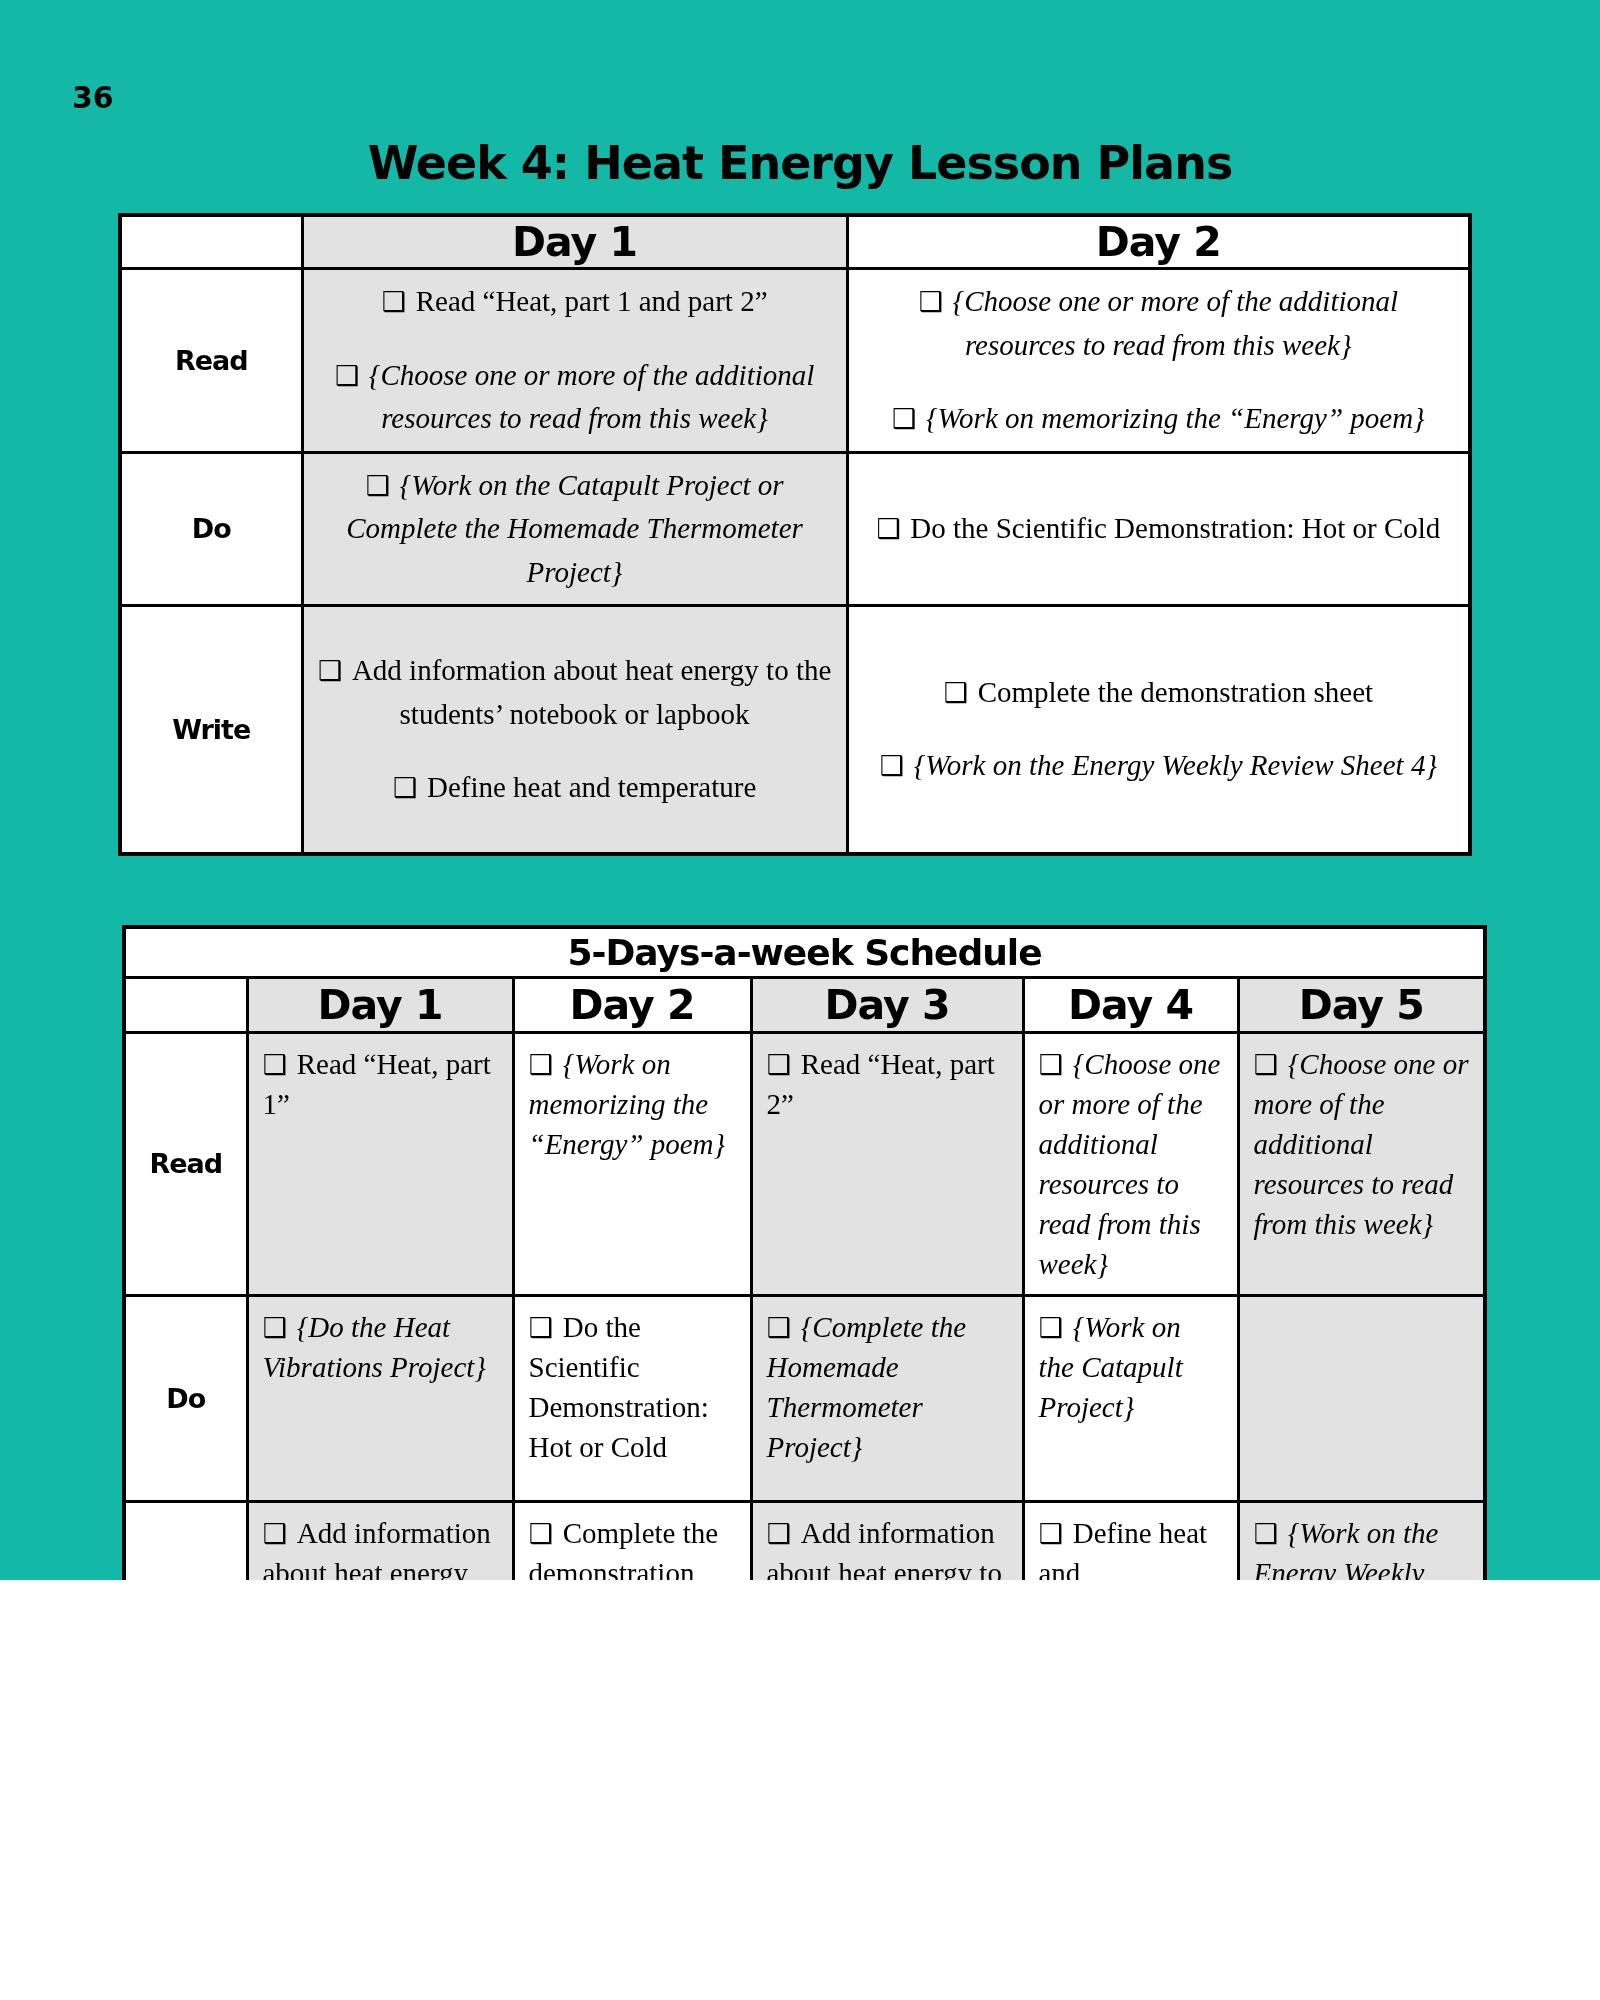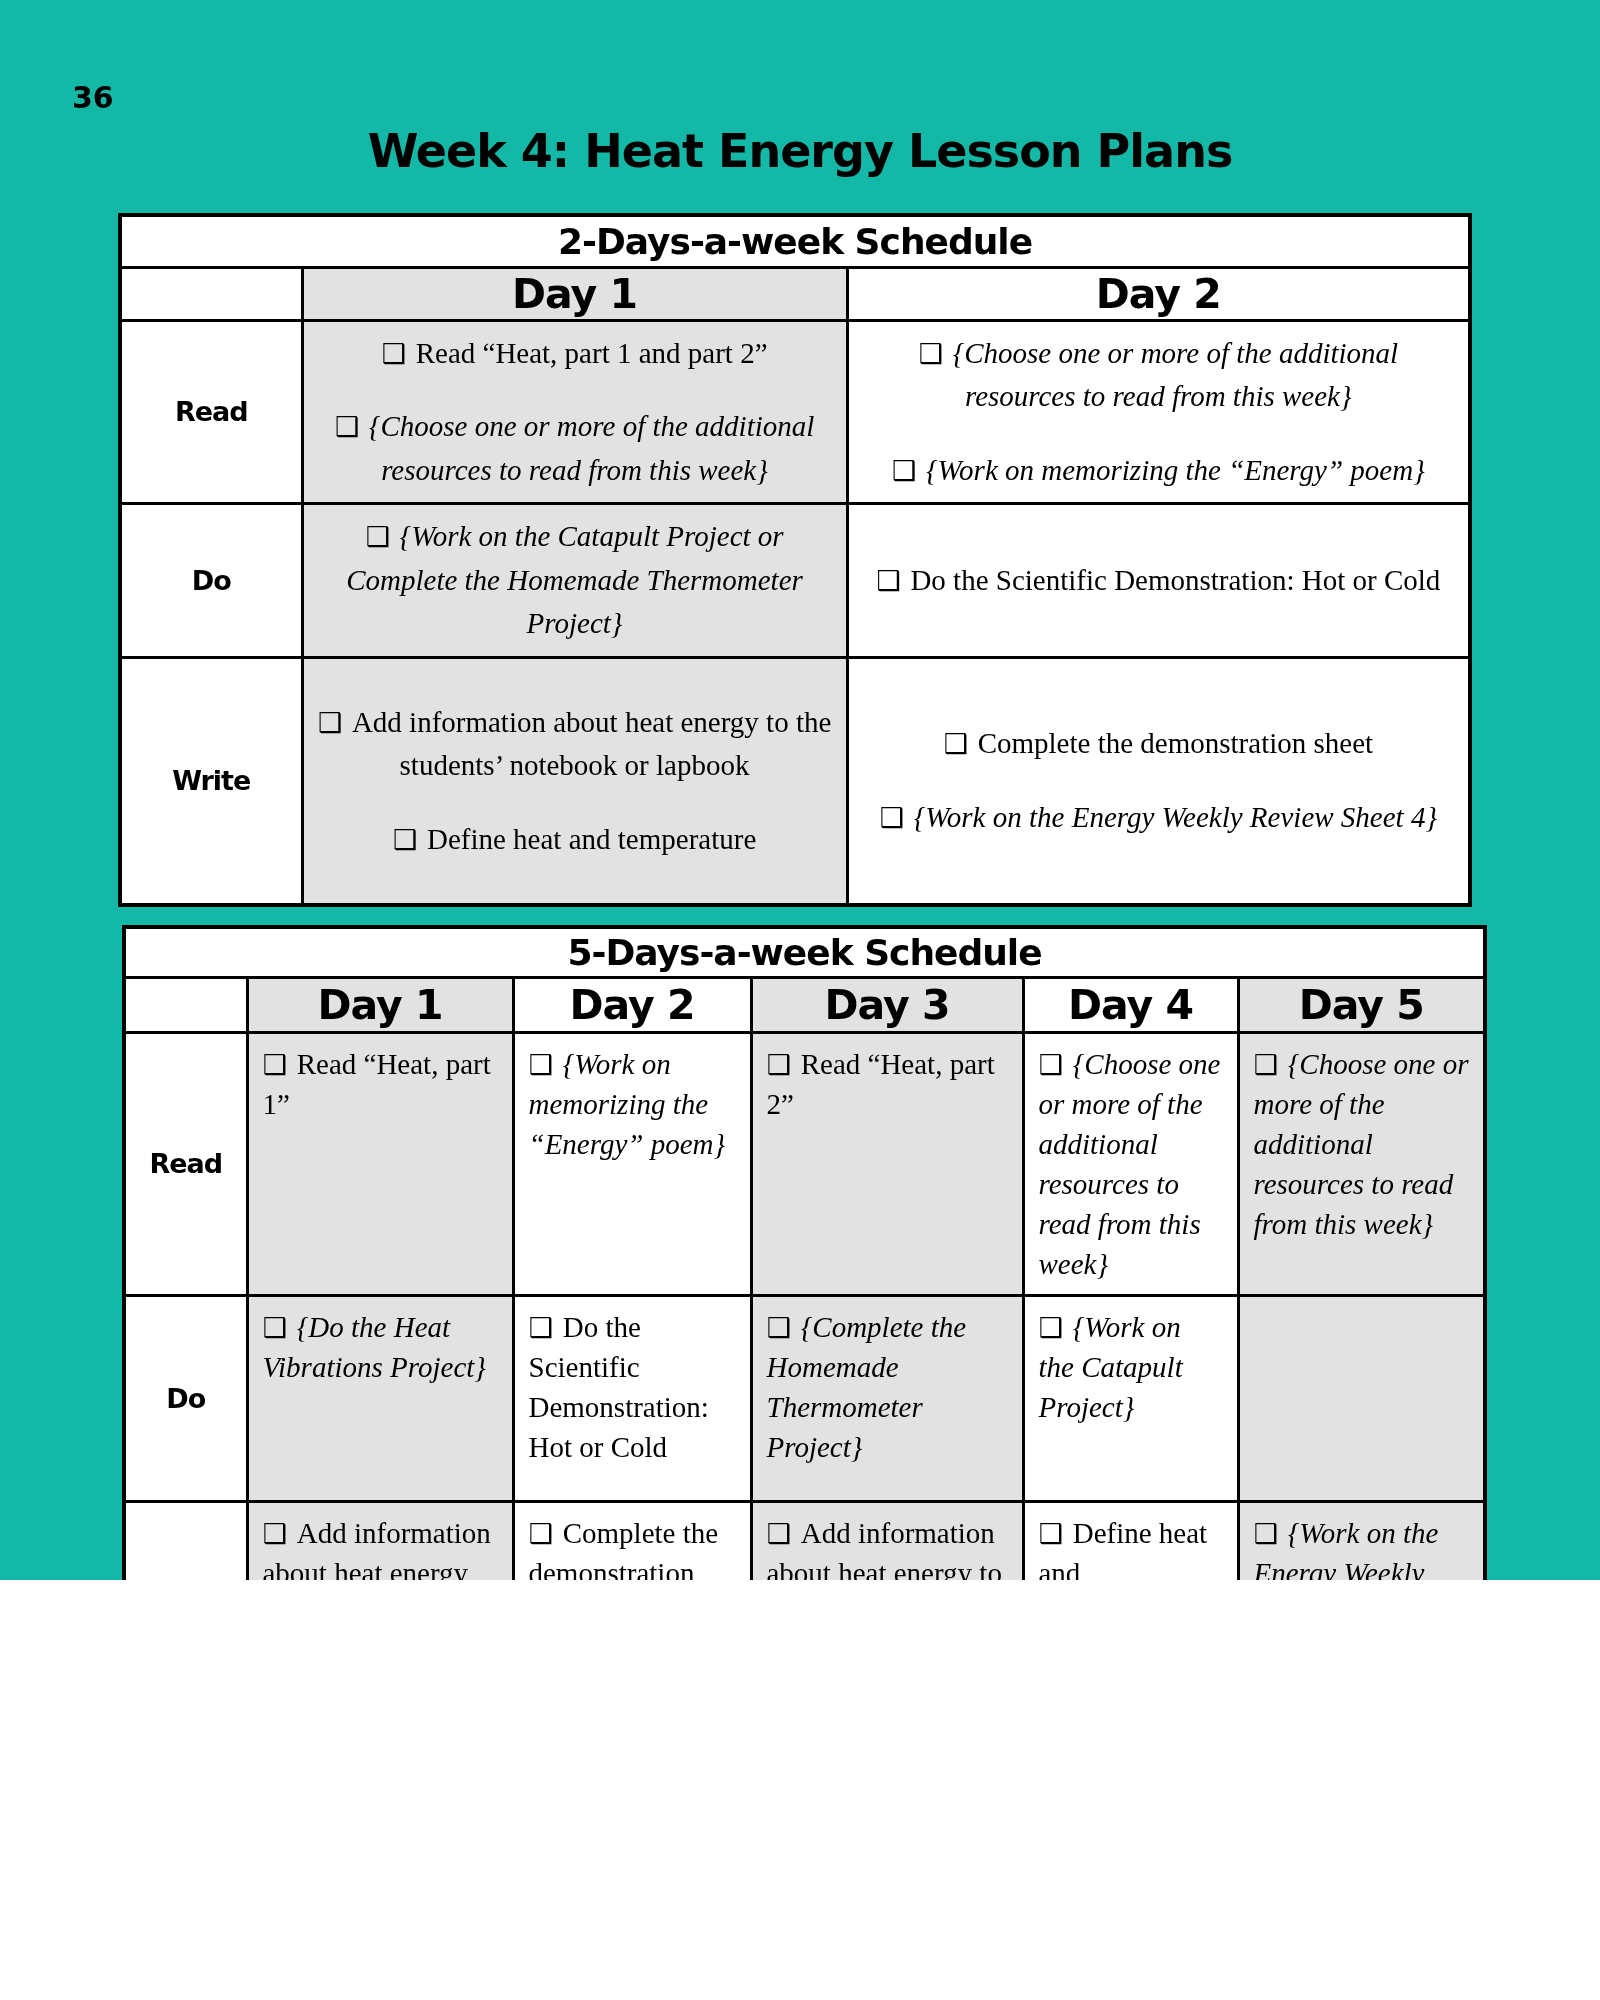--- a/index.html
+++ b/index.html
@@ -2,21 +2,21 @@
 <html style="--shade: #e2e2e2;"><head>
 <meta charset="utf-8">
 <style>
   html,body{margin:0;padding:0;background:#ffffff;}
   .page{
     position:relative;width:1600px;height:1580px;background:#14b8a6;
     font-family:"Liberation Serif",serif;color:#000;overflow:hidden;
   }
   .marker{font-family:"DejaVu Sans",sans-serif;font-weight:700;}
   .page-number{position:absolute;left:72px;top:80px;font-size:30px;}
-  .page-title{position:absolute;left:0;top:124px;width:1600px;text-align:center;
+  .page-title{position:absolute;left:0;top:136px;width:1600px;text-align:center;
     font-size:46px;letter-spacing:-1px;}
   table.schedule{position:absolute;border-collapse:collapse;table-layout:fixed;
     background:#fff;border:4px solid #000;}
   .t1{left:118px;top:213px;width:1350px;}
   .t2{left:122px;top:925px;width:1361px;}
   .schedule th,.schedule td{border:3px solid #000;box-sizing:border-box;}
   .tbl-title{font-size:36px;text-align:center;border-bottom:4px solid #000;
     letter-spacing:-1px;}
   .day-cell{font-size:41px;text-align:center;border-bottom:4px solid #000;
     letter-spacing:-1px;}
@@ -44,23 +44,20 @@
 
   <div class="page-title marker">Week 4: Heat Energy Lesson Plans</div>
 
   <table class="schedule t1">
     <colgroup>
         <col style="width:182px">
         <col style="width:545px">
         <col style="width:623px">
       </colgroup>
     <tbody>
-        <tr class="hrow1">
-      <th class="tbl-title marker" colspan="3">2-Days-a-week Schedule</th>
-    </tr>
     <tr class="hrow2">
       <th class="day-cell"></th>
       <th class="day-cell marker shaded">Day 1</th>
       <th class="day-cell marker">Day 2</th>
     </tr>
     <tr class="r0">
       <th class="row-label marker">Read</th>
       <td class="shaded">
         <div class="item"><span class="cb">❑</span><span class="itext">Read “Heat, part 1 and part 2”</span></div>
         <div class="item"><span class="cb">❑</span><span class="itext it">{Choose one or more of the additional resources to read from this week}</span></div>

